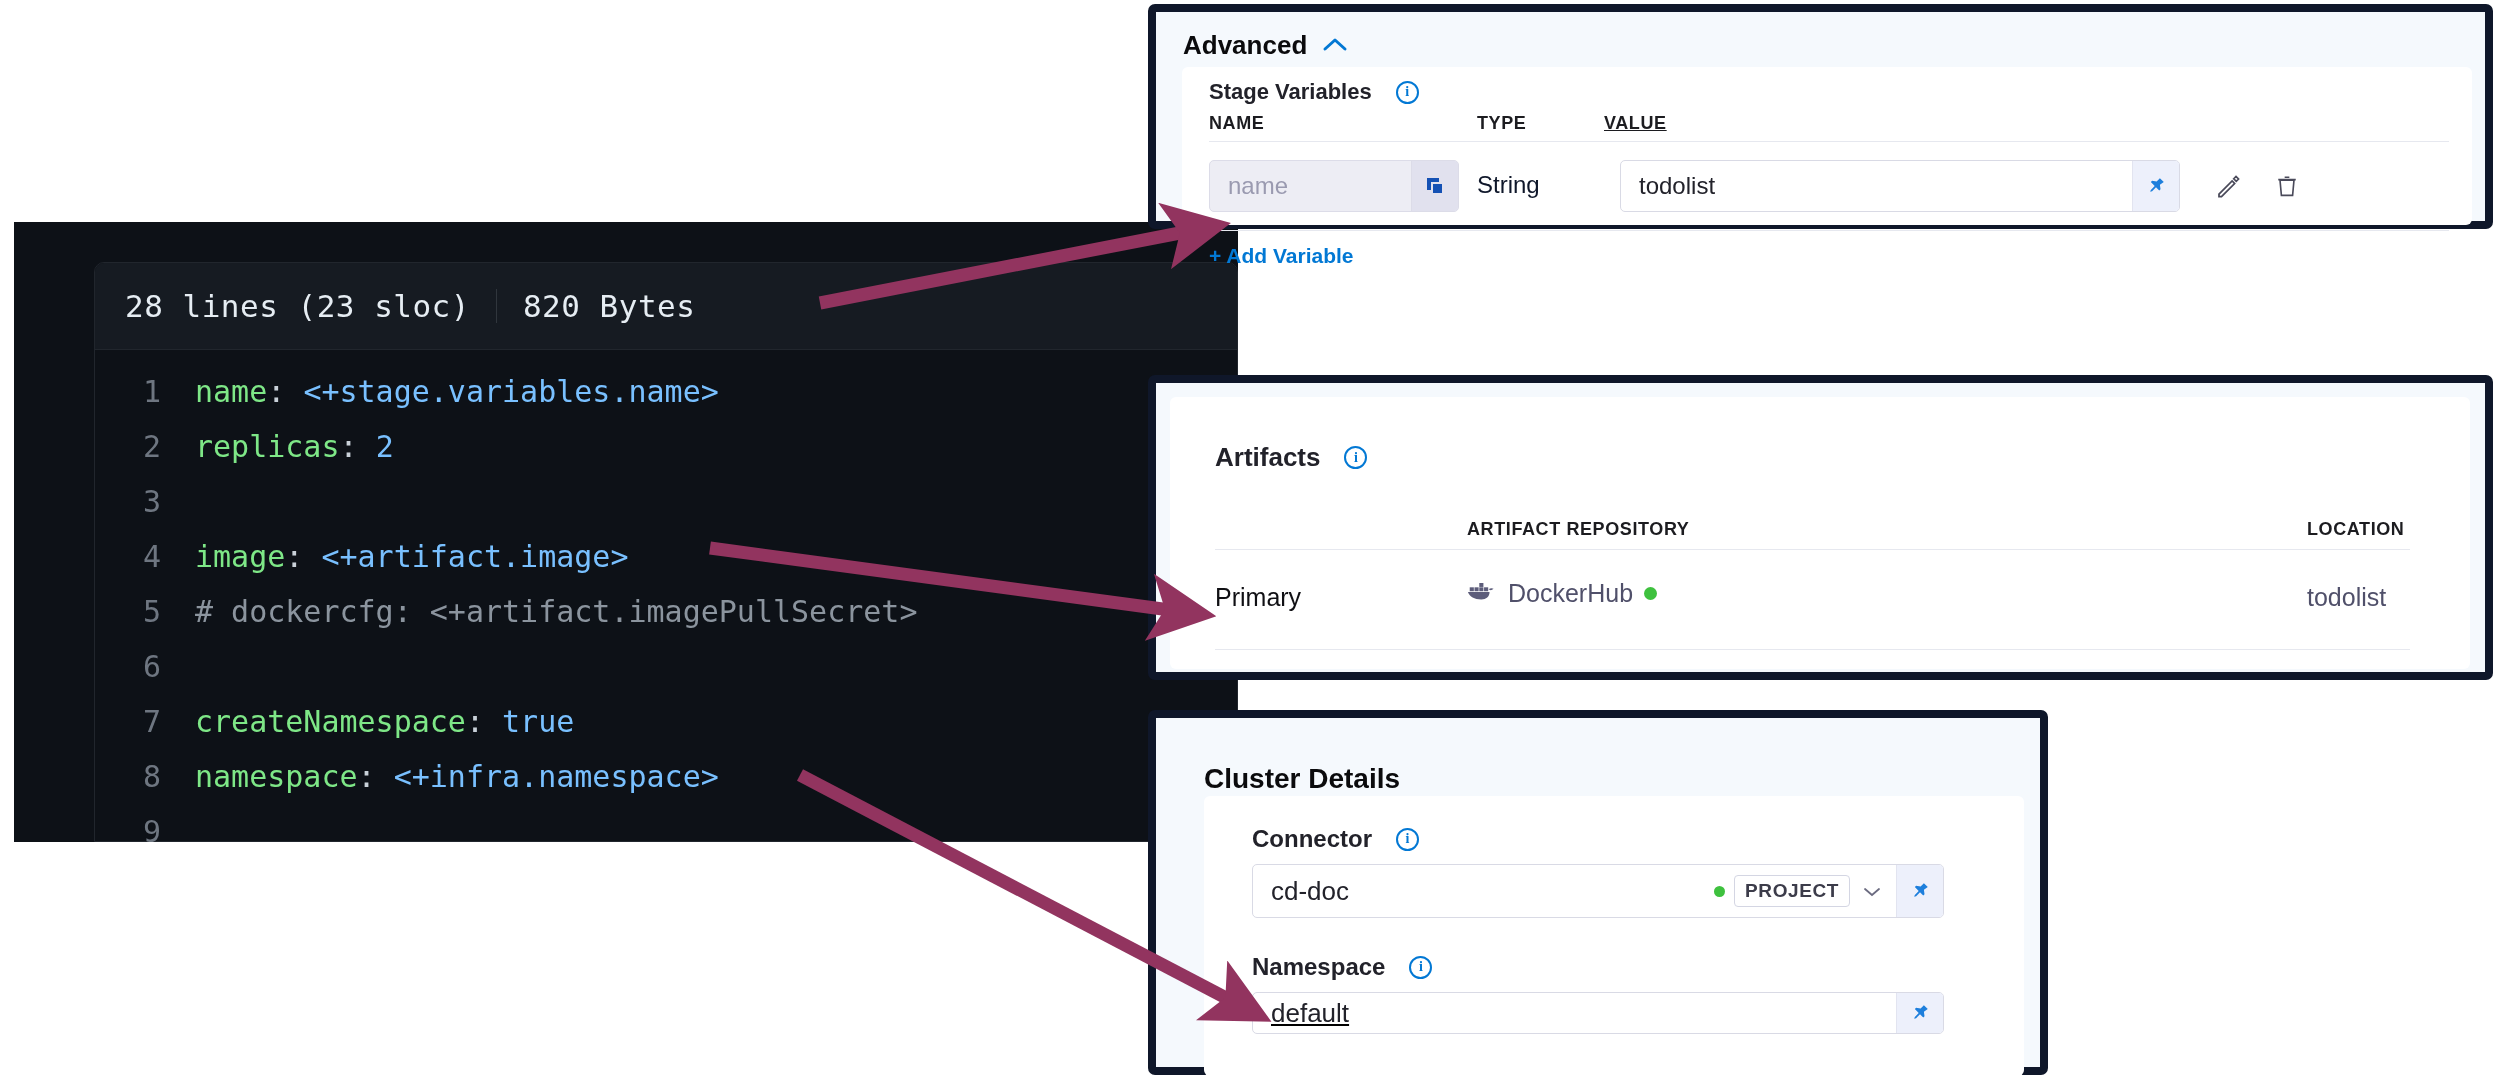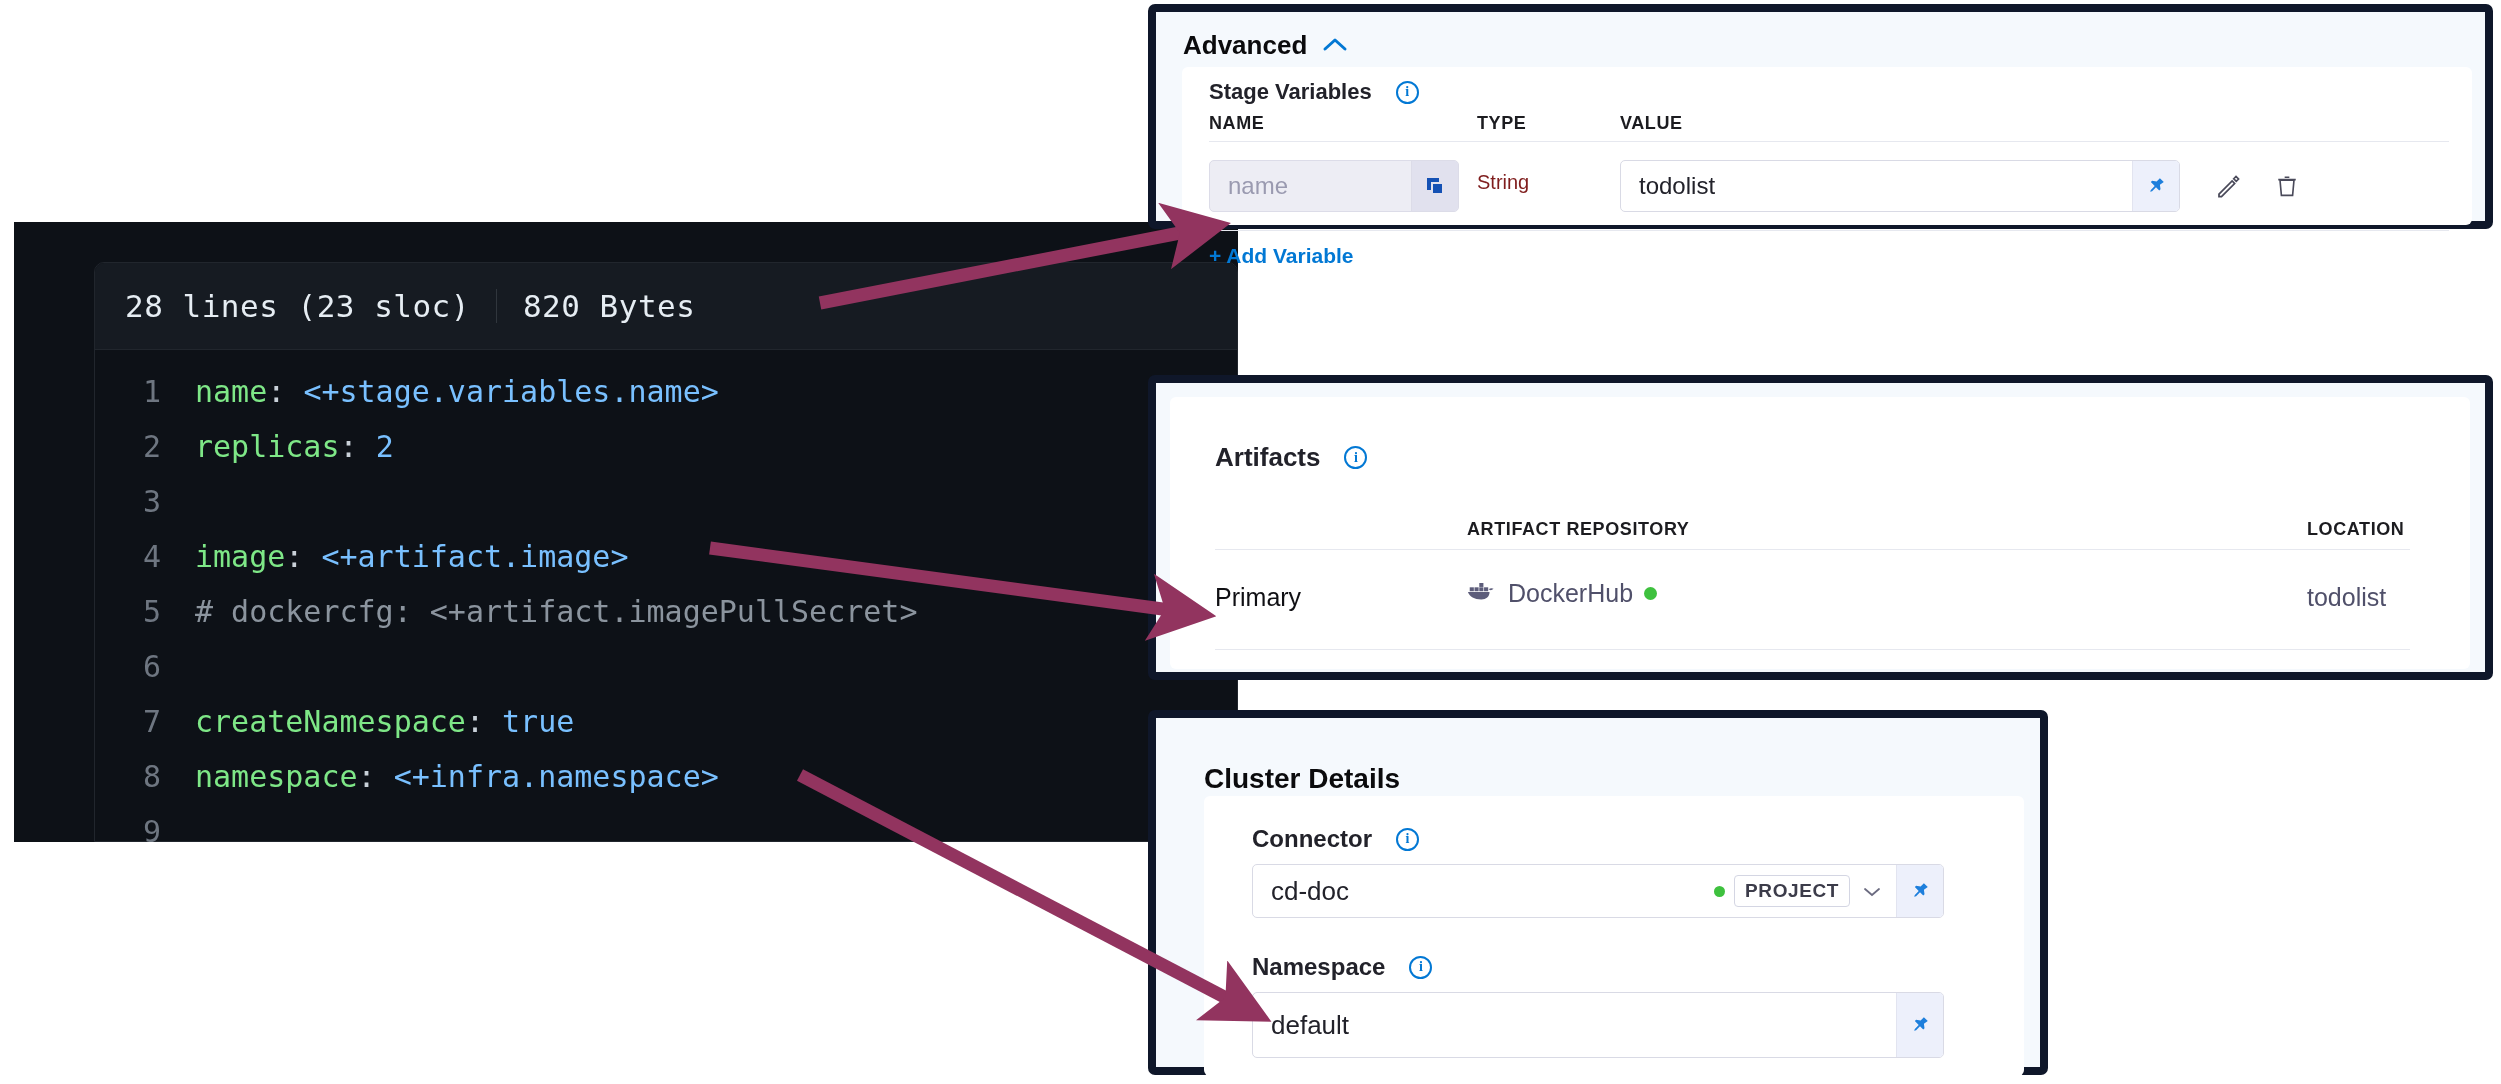--- a/index.html
+++ b/index.html
@@ -62,21 +62,21 @@
     display:flex;align-items:center;justify-content:center;
     border-top-right-radius:4px;border-bottom-right-radius:4px;}
   .pin-addon{width:46px;height:100%;background:#edf0fb;
     border-left:1px solid #e2e4f0;display:flex;align-items:center;
     justify-content:center;border-top-right-radius:4px;border-bottom-right-radius:4px;}
 
   .pin{transform:rotate(45deg);}
   .act{width:36px;height:36px;display:flex;align-items:center;justify-content:center;}
 
   .link{color:#0278d4;font-size:21px;font-weight:bold;}
-  .typetxt{font-size:20px;color:#7f1d1d;}
+  .typetxt{font-size:24px;color:#0f172a;}
 
   .dot{width:13px;height:13px;border-radius:50%;background:#3ec13e;display:inline-block;}
   .repo{font-size:25px;color:#50506a;}
   .loc{font-size:25px;color:#50506a;}
   .rowlabel{font-size:25px;color:#101014;}
 
   .tag{border:1px solid #d4d6e3;border-radius:4px;background:#fff;
     font-size:19px;color:#3c3c4a;padding:4px 10px;letter-spacing:.6px;
     font-weight:bold;}
   .caret{color:#6b6b80;font-size:20px;}
@@ -147,21 +147,21 @@
 
   <div class="inner" style="position:absolute;left:26px;top:55px;width:1290px;height:158px;">
     <div class="sec-label" style="position:absolute;left:27px;top:12px;">
       <span>Stage Variables</span>
       <span class="info-ic">i</span>
     </div>
 
     <div style="position:absolute;left:27px;top:46px;width:1240px;">
       <span class="col-head" style="position:absolute;left:0;">NAME</span>
       <span class="col-head" style="position:absolute;left:268px;">TYPE</span>
-      <span class="col-head" style="position:absolute;left:411px;">VALUE</span>
+      <span class="col-head" style="position:absolute;left:395px;text-decoration:underline;">VALUE</span>
     </div>
 
     <div class="hr" style="position:absolute;left:27px;top:74px;width:1240px;"></div>
 
     <div style="position:absolute;left:27px;top:93px;width:1250px;height:52px;">
 
       <div class="txtbox namebox" style="position:absolute;left:0;top:0;width:250px;">
         <span class="ph">name</span>
         <span class="addon">
           <svg width="20" height="20" viewBox="0 0 20 20">
@@ -262,21 +262,21 @@
         <svg width="22" height="22" viewBox="0 0 24 24" class="pin">
             <path d="M9 3h6l-1 5 4 3v2h-5v6l-1 2-1-2v-6H5v-2l4-3z" fill="#1e7fdc"></path>
           </svg>
       </span>
     </div>
 
     <div class="sec-label" style="position:absolute;left:48px;top:157px;font-size:24px;">
       <span>Namespace</span>
       <span class="info-ic">i</span>
     </div>
-    <div class="txtbox" style="position:absolute;left:48px;top:196px;width:692px;height:66px;">
+    <div class="txtbox" style="position:absolute;left:48px;top:196px;width:692px;height:42px;text-decoration:underline;">
       <span class="val" style="font-size:26px;">default</span>
       <span class="pin-addon">
         <svg width="22" height="22" viewBox="0 0 24 24" class="pin">
             <path d="M9 3h6l-1 5 4 3v2h-5v6l-1 2-1-2v-6H5v-2l4-3z" fill="#1e7fdc"></path>
           </svg>
       </span>
     </div>
   </div>
 </div>
 

